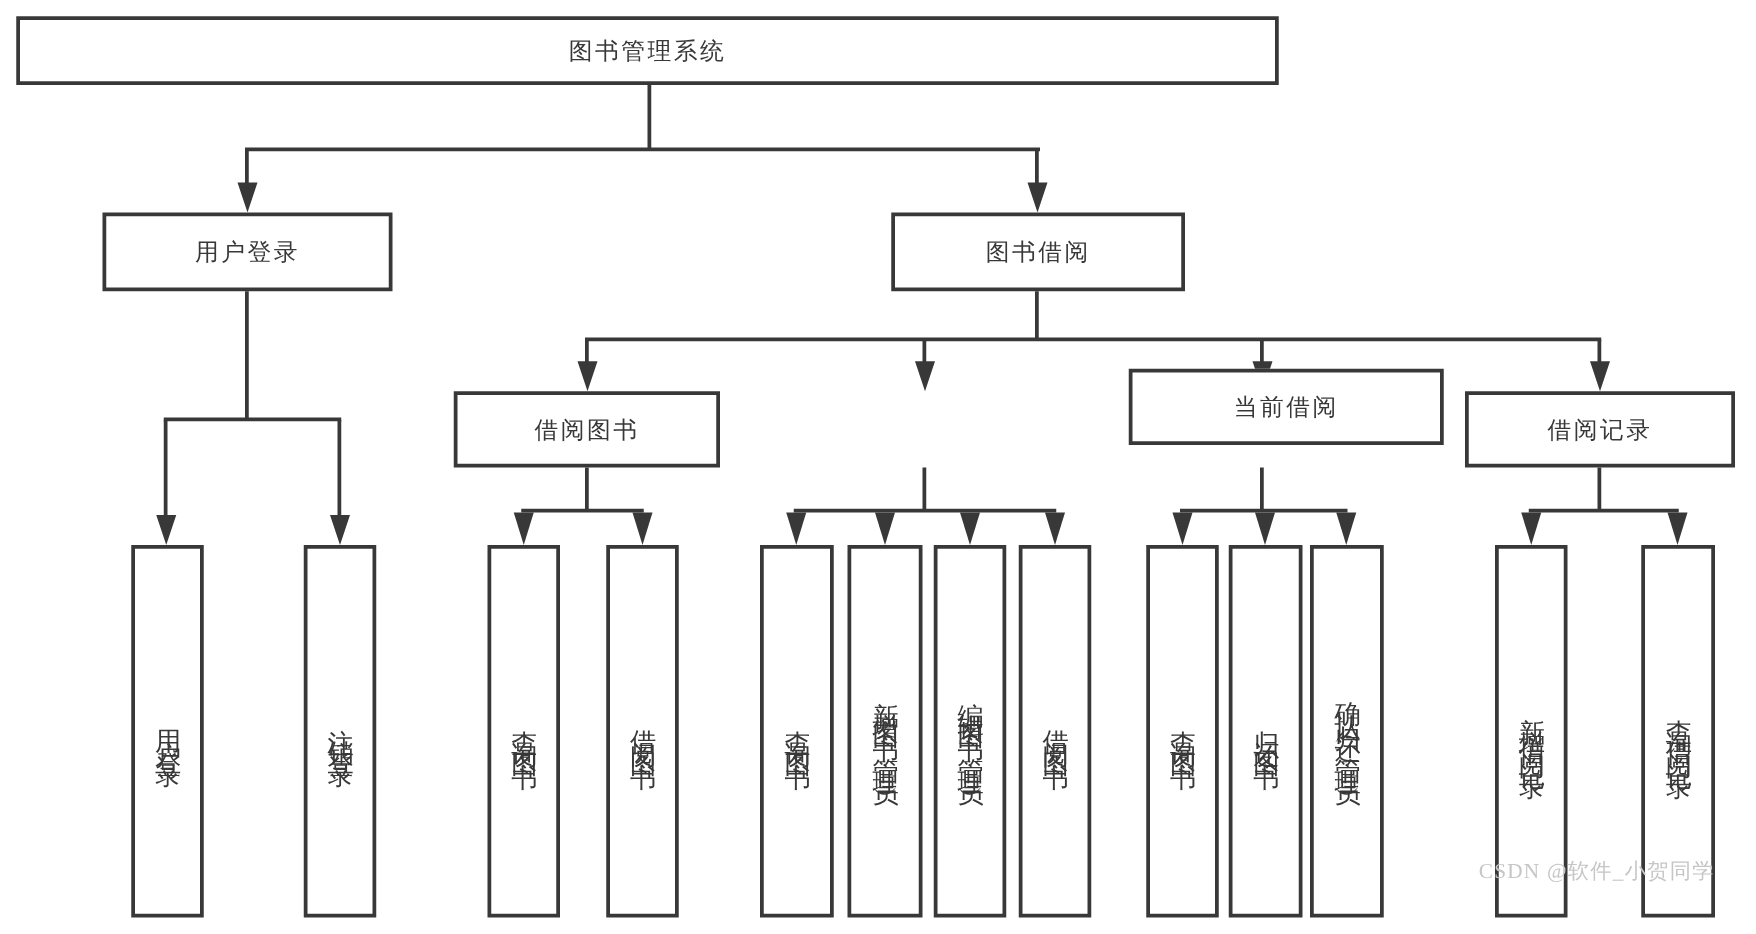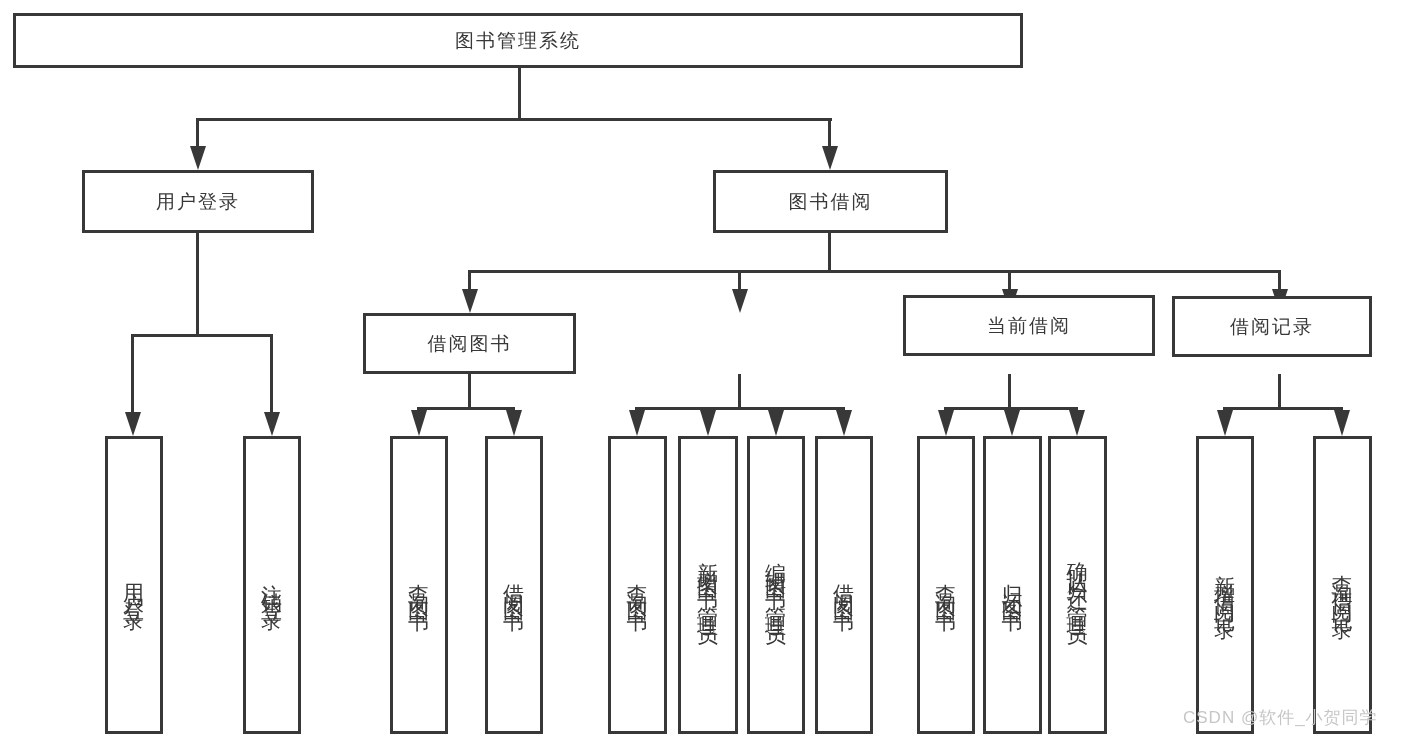--- a/index.html
+++ b/index.html
@@ -1,18 +1,18 @@
 <!DOCTYPE html>
 <html><head>
 <meta charset="utf-8">
 <style>
   html,body{margin:0;padding:0;background:#fff;}
   .canvas{
     position:relative;width:1405px;height:747px;background:#ffffff;
-    font-family:Liberation Sans, sans-serif;color:#383838;overflow:hidden;text-align:center;
+    font-family:Liberation Serif, serif;color:#383838;overflow:hidden;text-align:center;
   }
   .box{
     position:absolute;background:#ffffff;border:3px solid #383838;
     box-sizing:border-box;display:flex;align-items:center;justify-content:center;
     font-size:19px;letter-spacing:2px;white-space:nowrap;
   }
   .leaf{
     position:absolute;top:436px;height:298px;background:#ffffff;
     border:3px solid #383838;box-sizing:border-box;
     display:flex;align-items:center;justify-content:center;
@@ -23,21 +23,21 @@
   }
   .vl{position:absolute;width:3px;background:#383838;}
   .hl{position:absolute;height:3px;background:#383838;}
   .ar{
     position:absolute;width:0;height:0;
     border-left:8px solid transparent;border-right:8px solid transparent;
     border-top:24px solid #383838;
   }
   .ar2{border-top-width:26px;}
   .wm{
-    position:absolute;left:1183px;top:706px;z-index:5;
+    position:absolute;left:1183px;top:685px;z-index:5;
     color:#c6c6c6;font-size:17px;letter-spacing:1px;white-space:nowrap;
   }
 </style>
 </head>
 <body>
 
 <div class="canvas">
 
   <div class="box" style="left:13px;top:13px;width:1010px;height:55px">图书管理系统</div>
 
@@ -64,21 +64,21 @@
   <div class="ar" style="left:462px;top:289px"></div>
   <div class="vl" style="left:738px;top:272px;height:19px"></div>
   <div class="ar" style="left:732px;top:289px"></div>
   <div class="vl" style="left:1008px;top:272px;height:19px"></div>
   <div class="ar" style="left:1002px;top:289px"></div>
   <div class="vl" style="left:1278px;top:272px;height:19px"></div>
   <div class="ar" style="left:1272px;top:289px"></div>
 
   <div class="box" style="left:363px;top:313px;width:213px;height:61px">借阅图书</div>
   <div class="box" style="left:903px;top:295px;width:252px;height:61px">当前借阅</div>
-  <div class="box" style="left:1172px;top:296px;width:200px;height:61px">借阅记录</div>
+  <div class="box" style="left:1172px;top:313px;width:216px;height:61px">借阅记录</div>
 
   <div class="vl" style="left:468px;top:374px;height:35px"></div>
   <div class="hl" style="left:417px;top:407px;width:98px"></div>
   <div class="ar ar2" style="left:411px;top:410px"></div>
   <div class="ar ar2" style="left:506px;top:410px"></div>
 
   <div class="vl" style="left:738px;top:374px;height:35px"></div>
   <div class="hl" style="left:635px;top:407px;width:210px"></div>
   <div class="ar ar2" style="left:629px;top:410px"></div>
   <div class="ar ar2" style="left:700px;top:410px"></div>

